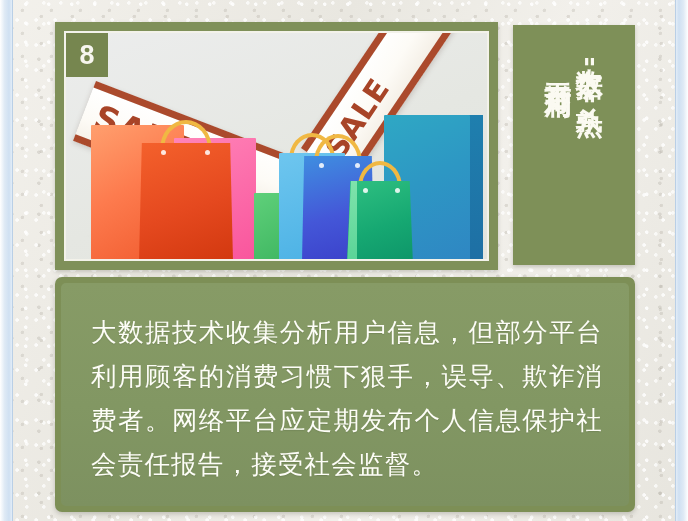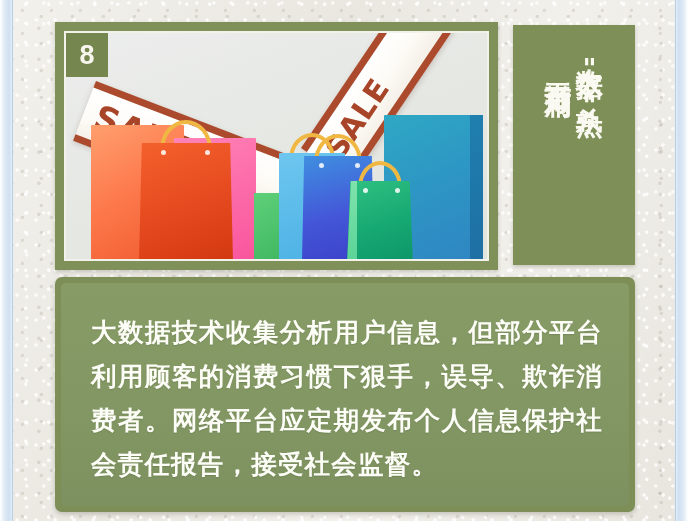--- a/index.html
+++ b/index.html
@@ -329,21 +329,21 @@
     width: 100%;
     height: 100%;
     border-radius: 5px;
     background: linear-gradient(180deg, #879b66 0%, #829763 55%, #7d9160 100%);
     box-sizing: border-box;
     padding: 28px 26px 20px 30px;
   }
   .body-text {
     color: #fdfdf7;
     font-size: 25.5px;
-    font-weight: bold;
+    font-weight: normal;
     line-height: 1.72;
     letter-spacing: 1.2px;
     font-family: "DejaVu Sans", "Liberation Sans", sans-serif;
     text-align: justify;
     text-justify: inter-character;
     margin: 0;
     text-shadow: 0 1px 1px rgba(70,80,50,0.22);
   }
 </style>
 </head>

